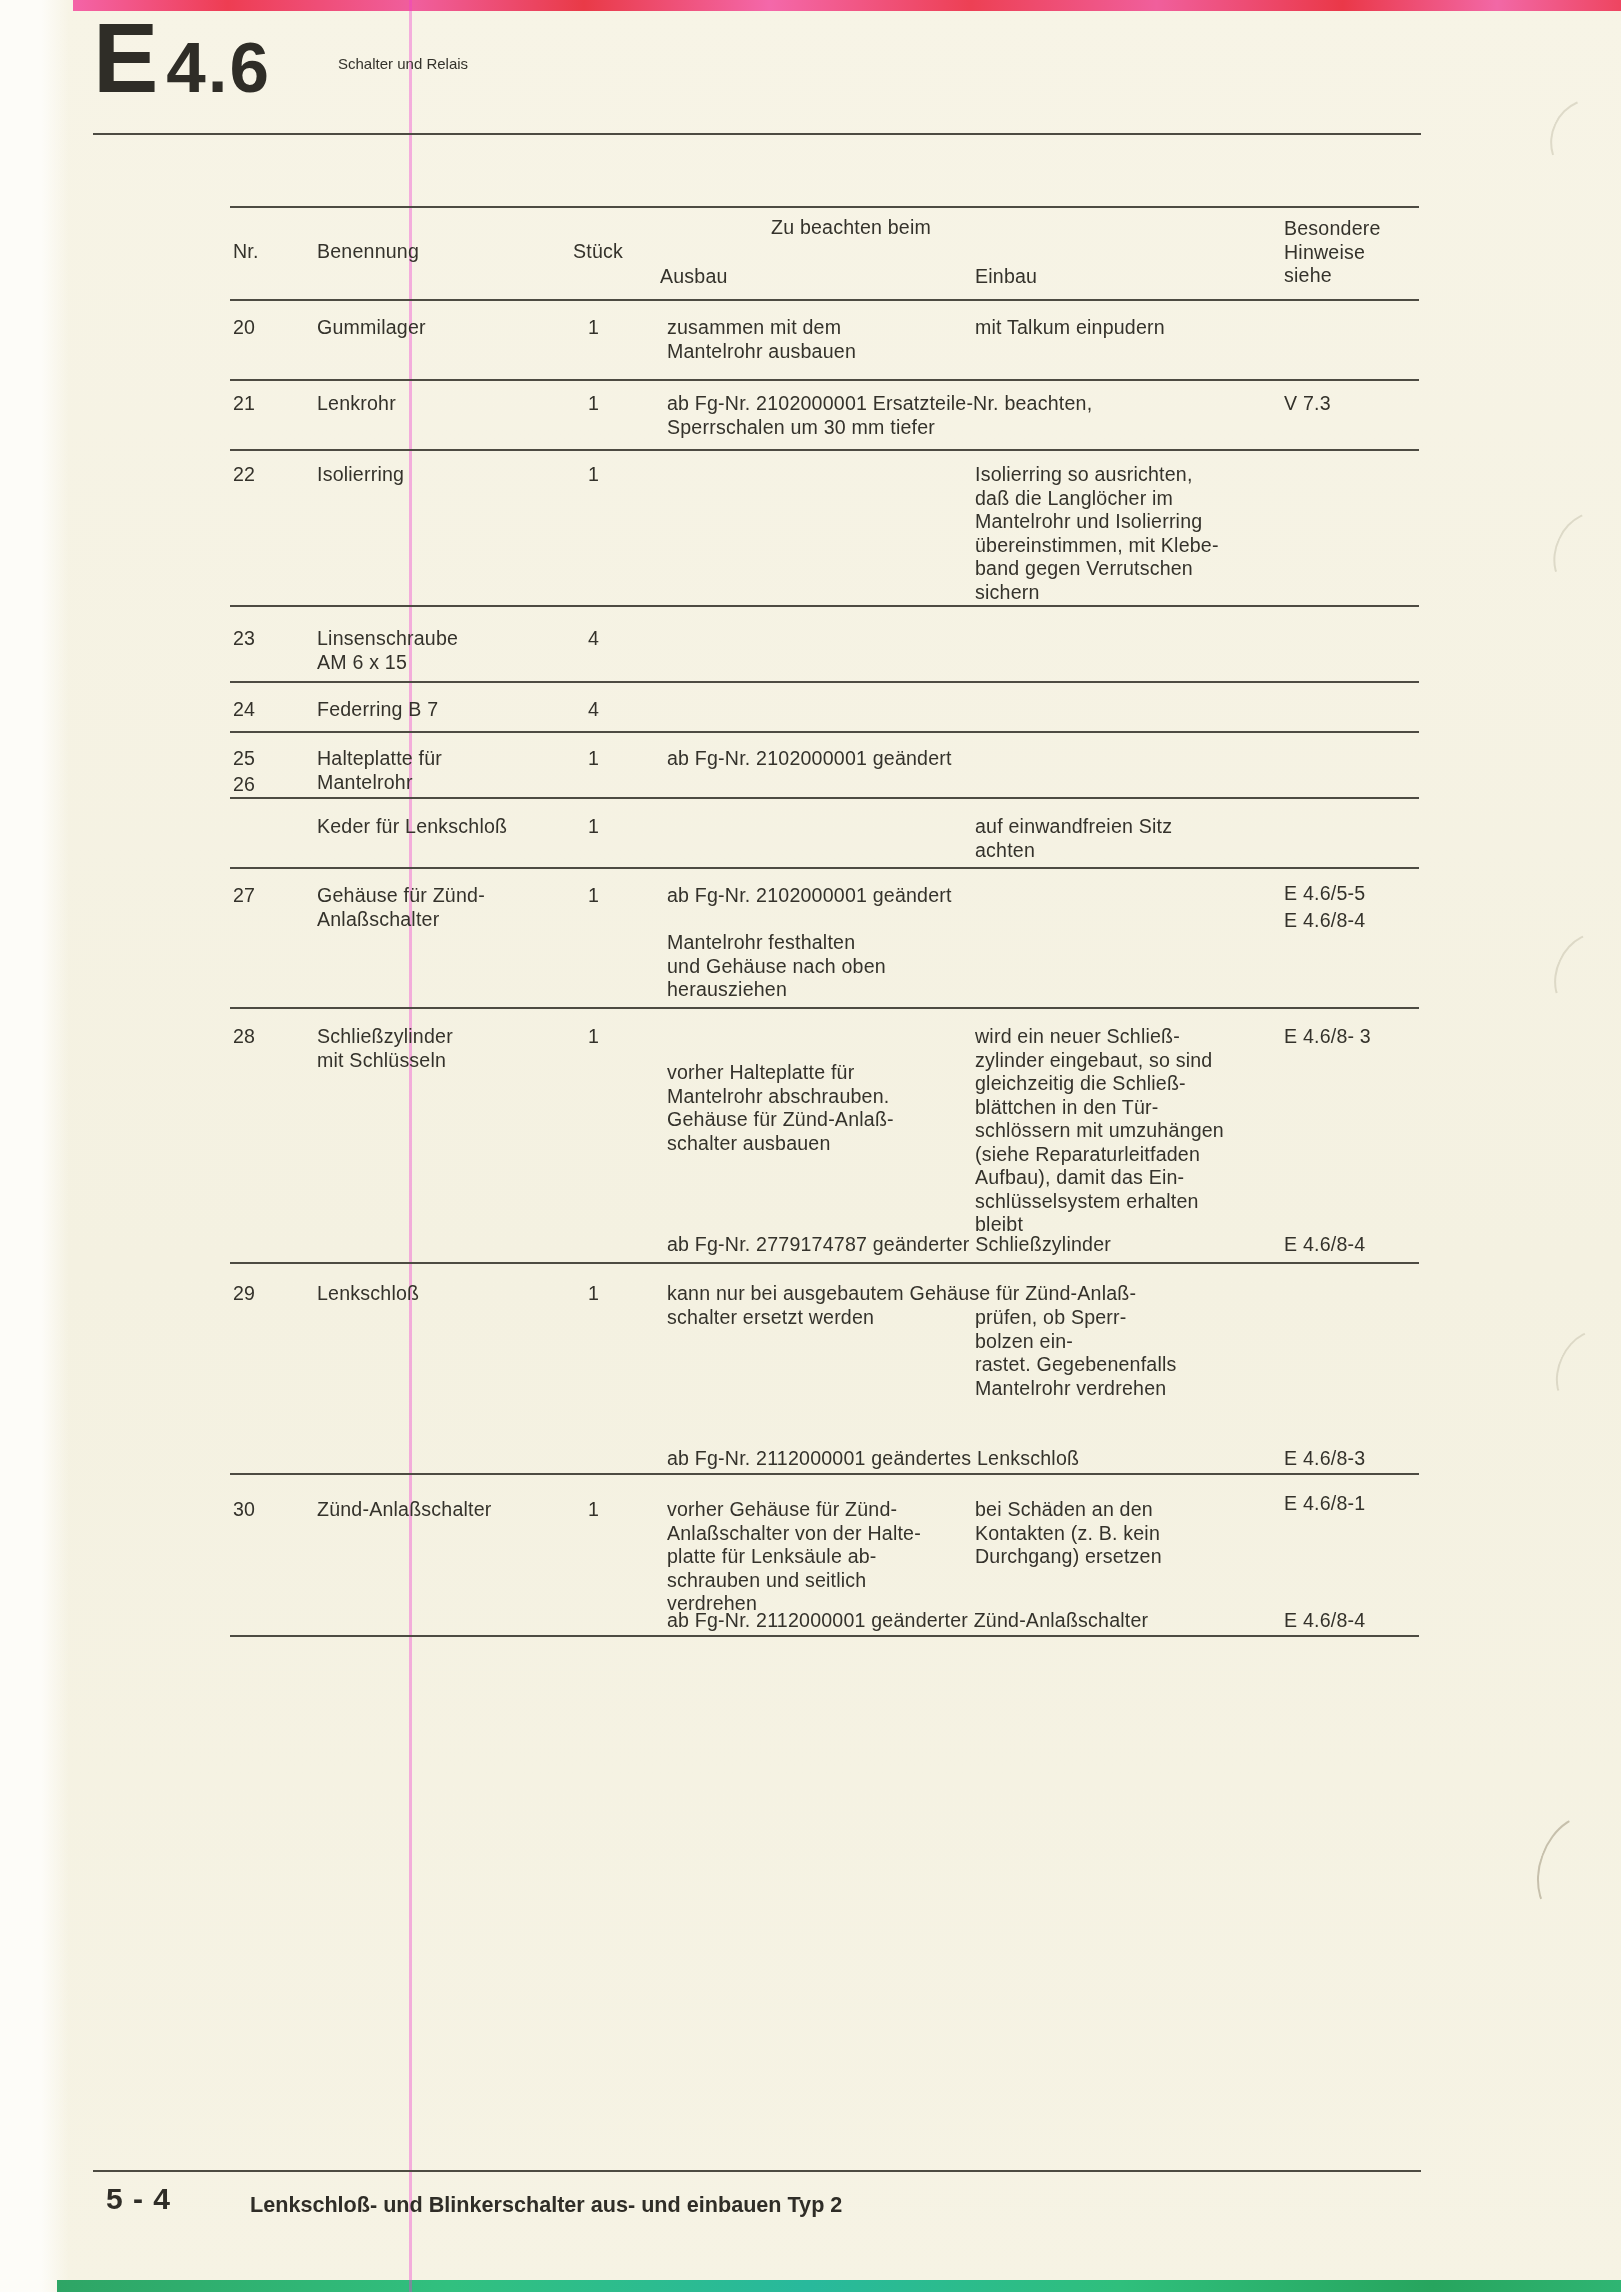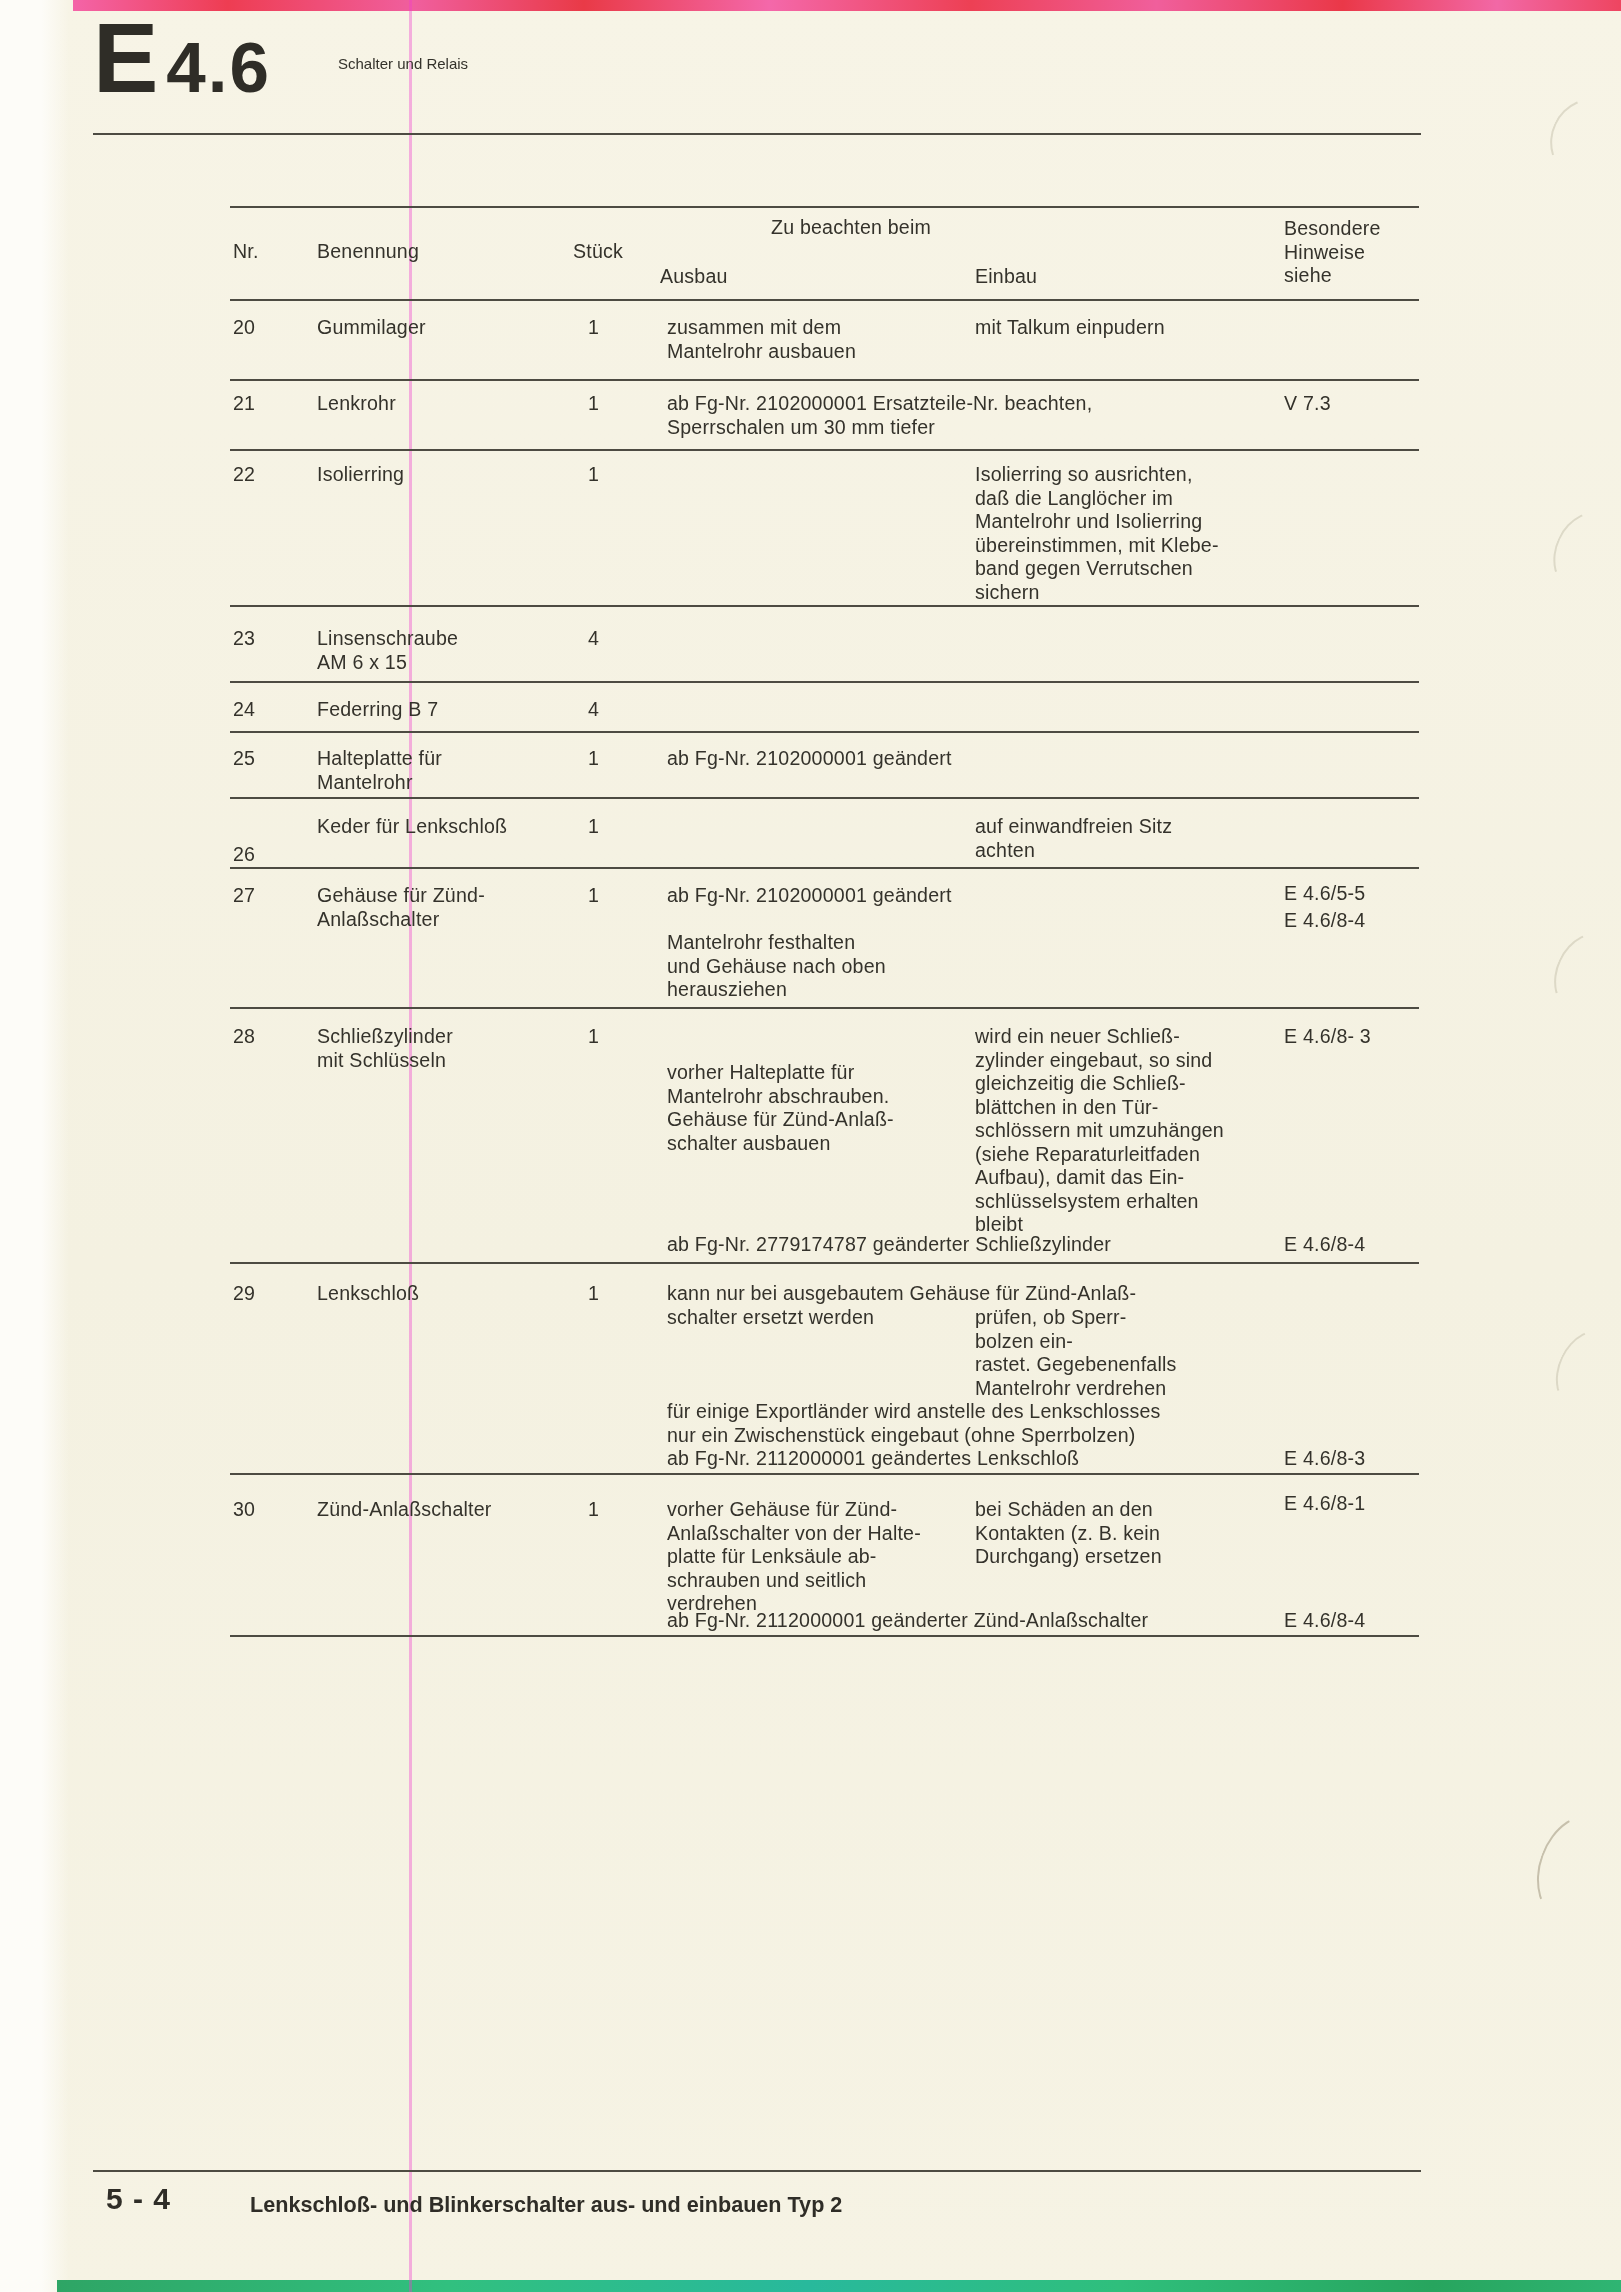--- a/index.html
+++ b/index.html
@@ -110,21 +110,21 @@
   <div class="t" style="left:233px;top:698px;">24</div>
   <div class="t" style="left:317px;top:698px;width:245px;">Federring B 7</div>
   <div class="t" style="left:588px;top:698px;">4</div>
 
   <div class="t" style="left:233px;top:747px;">25</div>
   <div class="t" style="left:317px;top:747px;width:245px;">Halteplatte für
 Mantelrohr</div>
   <div class="t" style="left:588px;top:747px;">1</div>
   <div class="t" style="left:667px;top:747px;width:608px;">ab Fg-Nr. 2102000001 geändert</div>
 
-  <div class="t" style="left:233px;top:843px;">26</div>
+  <div class="t" style="left:233px;top:773px;">26</div>
   <div class="t" style="left:317px;top:815px;width:255px;">Keder für Lenkschloß</div>
   <div class="t" style="left:588px;top:815px;">1</div>
   <div class="t" style="left:975px;top:815px;width:294px;">auf einwandfreien Sitz
 achten</div>
 
   <div class="t" style="left:233px;top:884px;">27</div>
   <div class="t" style="left:317px;top:884px;width:245px;">Gehäuse für Zünd-
 Anlaßschalter</div>
   <div class="t" style="left:588px;top:884px;">1</div>
   <div class="t" style="left:667px;top:884px;width:608px;">ab Fg-Nr. 2102000001 geändert</div>
@@ -157,22 +157,20 @@
 
   <div class="t" style="left:233px;top:1282px;">29</div>
   <div class="t" style="left:317px;top:1282px;width:245px;">Lenkschloß</div>
   <div class="t" style="left:588px;top:1282px;">1</div>
   <div class="t" style="left:667px;top:1282px;width:608px;">kann nur bei ausgebautem Gehäuse für Zünd-Anlaß-</div>
   <div class="t" style="left:667px;top:1306px;width:294px;">schalter ersetzt werden</div>
   <div class="t" style="left:975px;top:1306px;width:304px;">prüfen, ob Sperr-
 bolzen ein-
 rastet. Gegebenenfalls
 Mantelrohr verdrehen</div>
-  <div class="t" style="left:667px;top:1400px;width:627px;">für einige Exportländer wird anstelle des Lenkschlosses
-nur ein Zwischenstück eingebaut (ohne Sperrbolzen)</div>
   <div class="t" style="left:667px;top:1447px;width:608px;">ab Fg-Nr. 2112000001 geändertes Lenkschloß</div>
   <div class="t" style="left:1284px;top:1447px;">E 4.6/8-3</div>
 
   <div class="t" style="left:233px;top:1498px;">30</div>
   <div class="t" style="left:317px;top:1498px;width:255px;">Zünd-Anlaßschalter</div>
   <div class="t" style="left:588px;top:1498px;">1</div>
   <div class="t" style="left:667px;top:1498px;width:304px;">vorher Gehäuse für Zünd-
 Anlaßschalter von der Halte-
 platte für Lenksäule ab-
 schrauben und seitlich

